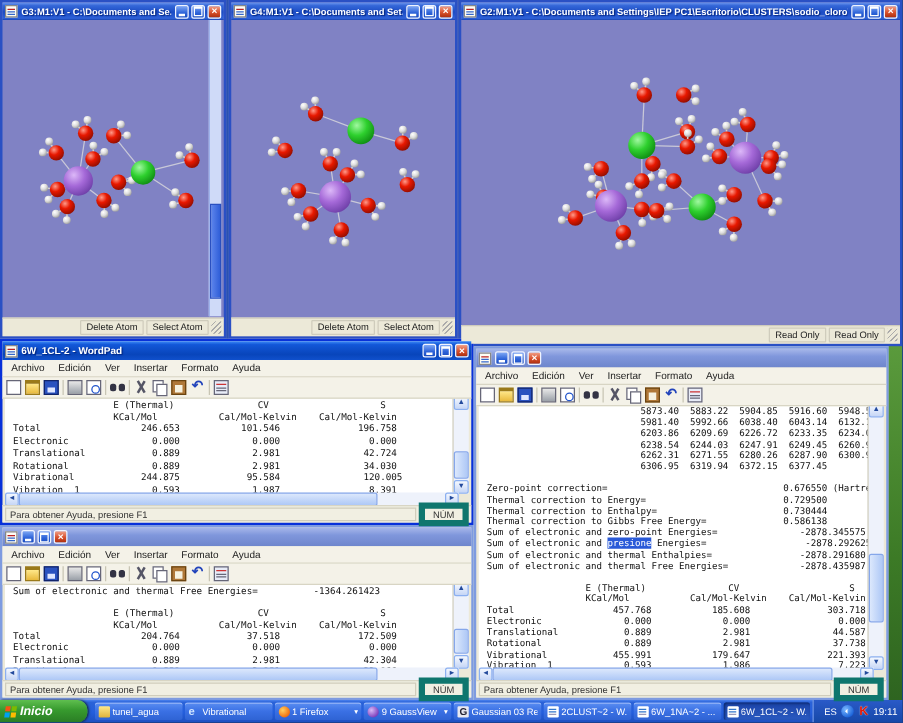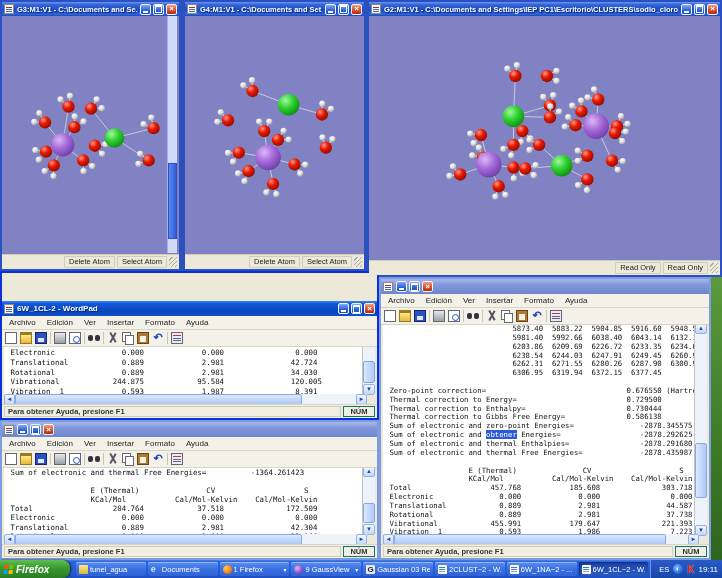--- a/index.html
+++ b/index.html
@@ -5,21 +5,21 @@
   html,body{margin:0;padding:0;background:#10306a;}
   #screen{position:relative;width:722px;height:578px;overflow:hidden;
     font-family:"Liberation Sans",sans-serif;background:#2a52b0;}
   .win{position:absolute;box-sizing:border-box;}
   
   .titlebar{position:relative;display:flex;align-items:center;gap:3px;padding:0 2px;
     color:#fff;font-weight:bold;overflow:hidden;white-space:nowrap;z-index:3;}
   .gv-title{height:14px;font-size:7.5px;
     background:linear-gradient(180deg,#6f97ee 0%,#3467d8 18%,#1c4cc4 55%,#2f62d8 90%,#1a44b0 100%);}
   .wp-title-active{height:15px;font-size:8px;
-    background:linear-gradient(180deg,#3c8af8 0%,#1257d8 18%,#0845bb 70%,#1050cc 100%);margin-top:28px;}
+    background:linear-gradient(180deg,#3c8af8 0%,#1257d8 18%,#0845bb 70%,#1050cc 100%);}
   .wp-title-inactive{height:15px;font-size:8px;
     background:linear-gradient(180deg,#a8b8ea 0%,#8097dc 40%,#6e86cc 100%);}
   .title-text{flex:1;overflow:hidden;text-overflow:clip;text-shadow:1px 1px 1px #00227a;}
   .win-btns{display:flex;gap:2px;flex:none;}
   .wbtn{width:11px;height:11px;border:1px solid #f0f4ff;border-radius:2px;box-sizing:border-box;
     display:flex;align-items:center;justify-content:center;font-size:8px;line-height:1;color:#fff;
     background:linear-gradient(180deg,#7fa8f5,#2c62d8 60%,#1b4ec0);}
   .wbtn.close{background:linear-gradient(180deg,#f0a088,#d8502c 55%,#aa2e0e);font-weight:bold;}
   .wbtn .minbar{width:5px;height:2px;background:#fff;margin-top:5px;}
   .wbtn .maxbox{width:5px;height:5px;border:1px solid #fff;border-top-width:2px;}
@@ -76,23 +76,23 @@
   .vscroll{position:absolute;right:2px;width:12px;background:#eef2fb;z-index:2;}
   .hscroll{position:absolute;left:2px;height:11px;background:#eef2fb;z-index:2;display:flex;align-items:center;}
   .sb-btn{width:11px;height:11px;flex:none;box-sizing:border-box;border:1px solid #8cb0f0;border-radius:2px;
     background:linear-gradient(180deg,#f4f8ff,#c6d6f6);color:#234a9c;font-size:6px;line-height:9px;text-align:center;}
   .sb-vbtn{position:absolute;left:0;width:12px;height:11px;box-sizing:border-box;border:1px solid #8cb0f0;border-radius:2px;
     background:linear-gradient(180deg,#f4f8ff,#c6d6f6);color:#234a9c;font-size:6px;line-height:9px;text-align:center;}
   .sb-thumb{height:9px;border:1px solid #86a7ea;border-radius:2px;background:linear-gradient(180deg,#dce8fc,#aec8f6);}
   .sb-vthumb{position:absolute;left:0;width:12px;box-sizing:border-box;border:1px solid #86a7ea;border-radius:2px;
     background:linear-gradient(90deg,#dce8fc,#aec8f6);}
   .wp-status{position:absolute;left:0;right:0;bottom:0;height:13px;background:#f1efe2;z-index:3;
-    display:flex;align-items:center;font-size:7.5px;color:#333;gap:2px;padding:0 2px;border-top:1px solid #d8d5c4;font-weight:bold;}
+    display:flex;align-items:center;font-size:7.5px;color:#333;gap:2px;padding:0 2px;border-top:1px solid #d8d5c4;}
   .wp-status .cell-main{flex:1;border:1px solid #d0cdbc;height:9px;line-height:9px;padding:0 3px;}
-  .wp-status .cell-num{width:30px;border:1px solid #0f766e;height:9px;line-height:9px;text-align:center;}
+  .wp-status .cell-num{width:30px;border:5px solid #0f766e;height:9px;line-height:9px;text-align:center;}
   
   #desk-sliver{position:absolute;left:711px;top:277px;width:11px;height:283px;
     background:linear-gradient(180deg,#5a9a3c,#3c7a26 60%,#2e6420);}
   
   #taskbar{position:absolute;left:0;top:560px;width:722px;height:18px;display:flex;align-items:stretch;
     background:linear-gradient(180deg,#4b82ee 0%,#2a62d8 10%,#245edc 55%,#1d4fc0 100%);}
   #startbtn{flex:none;width:60px;display:flex;align-items:center;gap:3px;padding:0 6px 0 4px;
     border-radius:0 8px 8px 0;margin-right:6px;color:#fff;font-weight:bold;font-style:italic;font-size:10px;
     background:linear-gradient(180deg,#5fbf4f 0%,#379a2e 45%,#2a7d24 100%);box-shadow:1px 0 2px #123;}
   .winflag{width:9px;height:9px;transform:skewX(-8deg);display:grid;grid-template-columns:4px 4px;grid-template-rows:4px 4px;gap:1px;}
@@ -652,21 +652,21 @@
                              6203.86  6209.69  6226.72  6233.35  6234.0
                              6238.54  6244.03  6247.91  6249.45  6260.9
                              6262.31  6271.55  6280.26  6287.90  6300.9
                              6306.95  6319.94  6372.15  6377.45
 
  Zero-point correction=                                0.676550 (Hartree/Par
  Thermal correction to Energy=                         0.729500
  Thermal correction to Enthalpy=                       0.730444
  Thermal correction to Gibbs Free Energy=              0.586138
  Sum of electronic and zero-point Energies=               -2878.345575
- Sum of electronic and </span><span class="hl">obtener</span><span> Energies=                  -2878.292625
+ Sum of electronic and </span><span class="hl">presione</span><span> Energies=                  -2878.292625
  Sum of electronic and thermal Enthalpies=                -2878.291680
  Sum of electronic and thermal Free Energies=             -2878.435987
 
                    E (Thermal)               CV                    S
                    KCal/Mol           Cal/Mol-Kelvin    Cal/Mol-Kelvin
  Total                  457.768           185.608              303.718
  Electronic               0.000             0.000                0.000
  Translational            0.889             2.981               44.587
  Rotational               0.889             2.981               37.738
  Vibrational            455.991           179.647              221.393
@@ -691,30 +691,30 @@
   <div id="desk-sliver"></div>
 
   <div id="taskbar">
     <div id="startbtn">
       <span class="winflag">
           <i class="wf1"></i>
           <i class="wf2"></i>
           <i class="wf3"></i>
           <i class="wf4"></i>
         </span>
-      <span>Firefox</span>
+      <span>Inicio</span>
     </div>
     <div id="tb-buttons">
         <div class="tb-btn">
           <span class="tb-ico ico-folder"></span>
           <span class="tb-label">tunel_agua</span>
         </div>
         <div class="tb-btn">
           <span class="tb-ico ico-ie"></span>
-          <span class="tb-label">Documents</span>
+          <span class="tb-label">Vibrational</span>
         </div>
         <div class="tb-btn">
           <span class="tb-ico ico-firefox"></span>
           <span class="tb-label">1 Firefox</span>
           <span class="tb-arrow">▾</span>
         </div>
         <div class="tb-btn">
           <span class="tb-ico ico-gaussview"></span>
           <span class="tb-label">9 GaussView</span>
           <span class="tb-arrow">▾</span>

